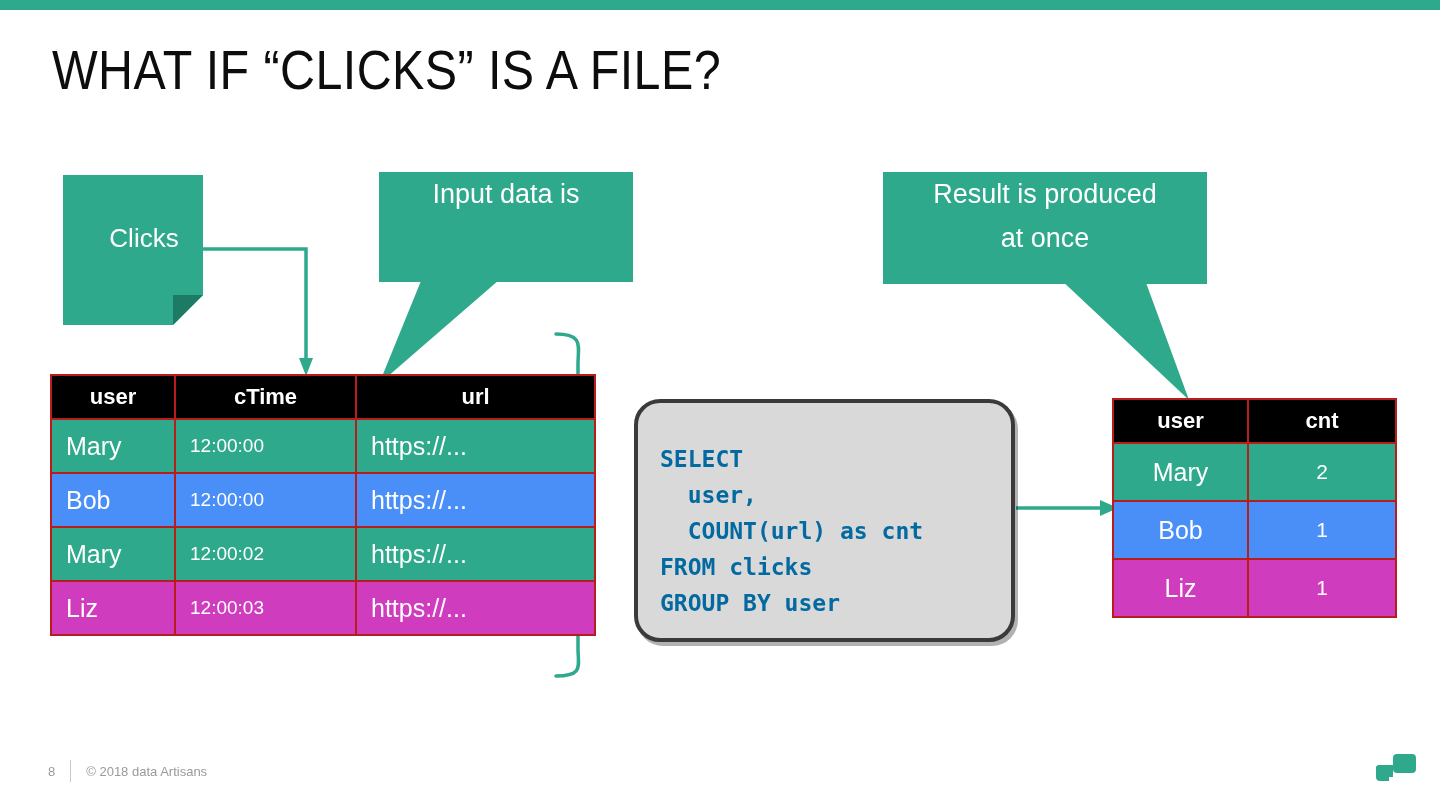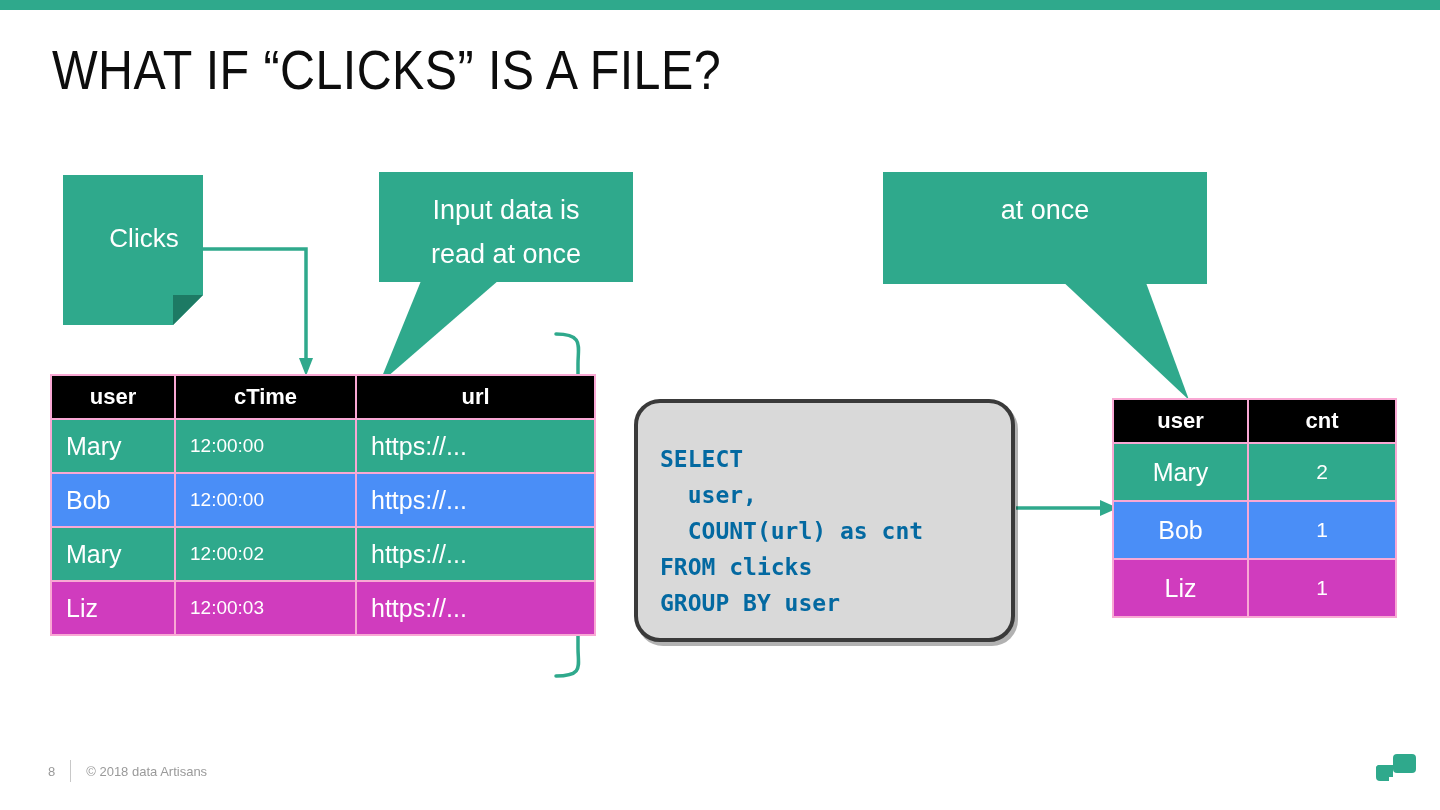--- a/index.html
+++ b/index.html
@@ -63,40 +63,40 @@
   }
   .callout .bubble {
     position: absolute;
     left: 0; top: 0;
     background: #2FA98C;
     color: #ffffff;
     box-sizing: border-box;
     text-align: center;
     font-size: 27px;
     line-height: 44px;
-    padding-top: 16px;
+    padding-top: 0;
   }
   .callout svg.tail {
     position: absolute;
     left: 0; top: 0;
     overflow: visible;
   }
 
   #callout-input { left: 379px; top: 172px; width: 254px; height: 220px; }
   #callout-input .bubble { width: 254px; height: 110px; }
 
   #callout-result { left: 883px; top: 172px; width: 324px; height: 250px; }
   #callout-result .bubble { width: 324px; height: 112px; }
 
   
   .tbl {
     position: absolute;
     border-collapse: separate;
     border-spacing: 2px;
-    background: #f9a8d4;
+    background: #b91c1c;
   }
   .tbl th {
     background: #000000;
     color: #ffffff;
     font-size: 22px;
     font-weight: bold;
     text-align: center;
     padding: 0;
     height: 42px;
   }
@@ -196,29 +196,29 @@
   </svg>
   <div class="clicks-label">Clicks</div>
 </div>
 
 <div class="callout" id="callout-input">
   <svg class="tail" width="254" height="220" viewBox="0 0 254 220">
     <path d="M44 104 L120 108 L0 212 Z" fill="#2FA98C"></path>
   </svg>
   <div class="bubble">
     <div>Input data is</div>
-    <div>read at once</div>
   </div>
 </div>
 
 <div class="callout" id="callout-result">
   <svg class="tail" width="324" height="250" viewBox="0 0 324 250">
     <path d="M176 106 L262 108 L306 228 Z" fill="#2FA98C"></path>
   </svg>
   <div class="bubble">
+    <div>Result is produced</div>
     <div>at once</div>
   </div>
 </div>
 
 <svg class="connector">
 
   <g>
     <path d="M203 249 H306 V360" fill="none" stroke="#2FA98C" stroke-width="3.5"></path>
     <path d="M306 376 L299 358 H313 Z" fill="#2FA98C"></path>
   </g>

